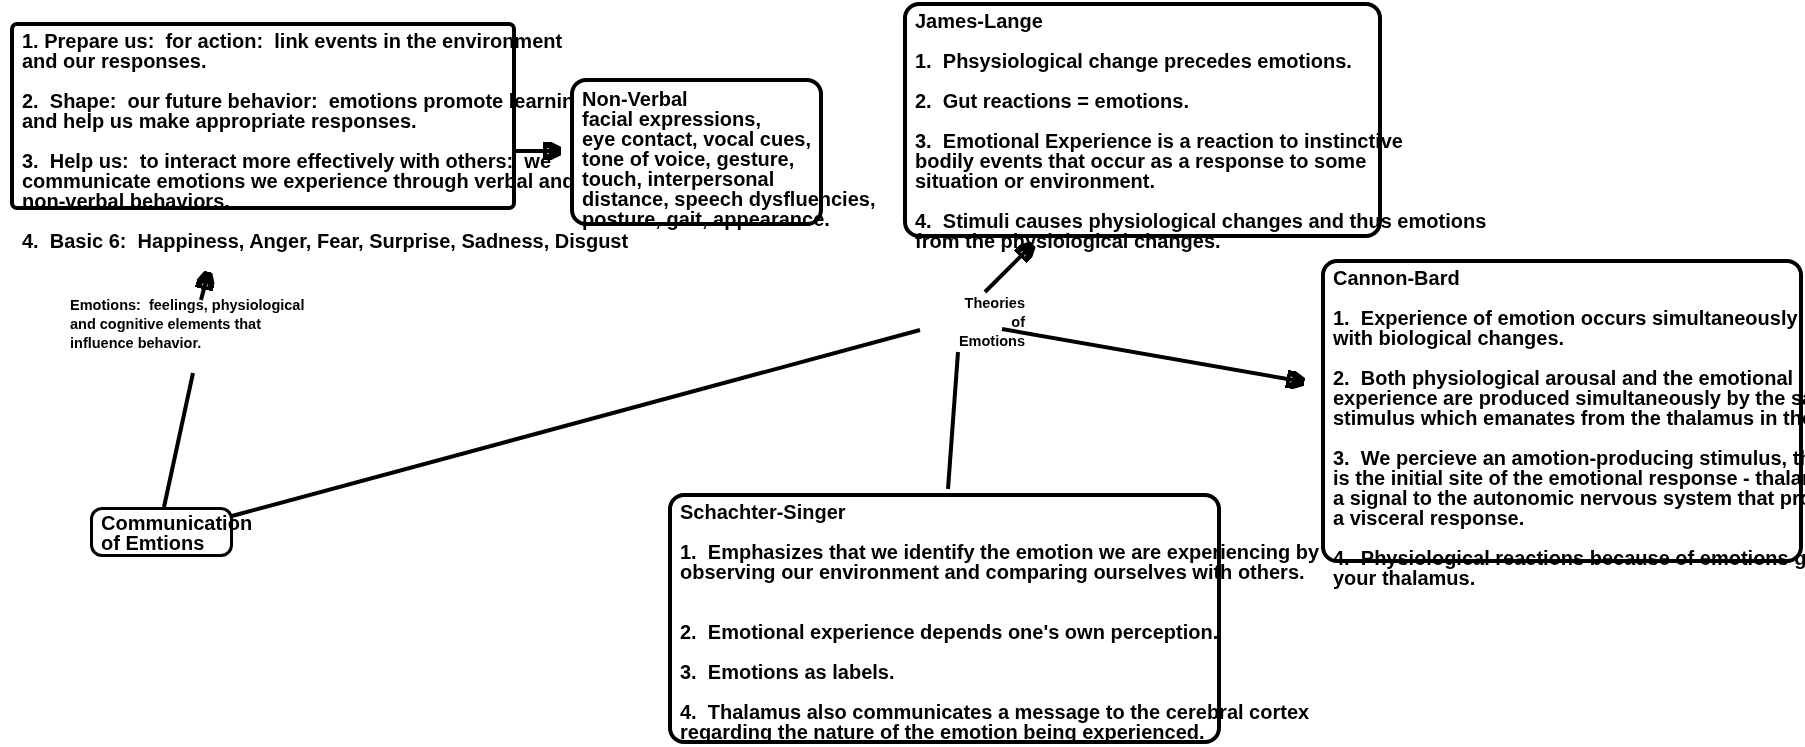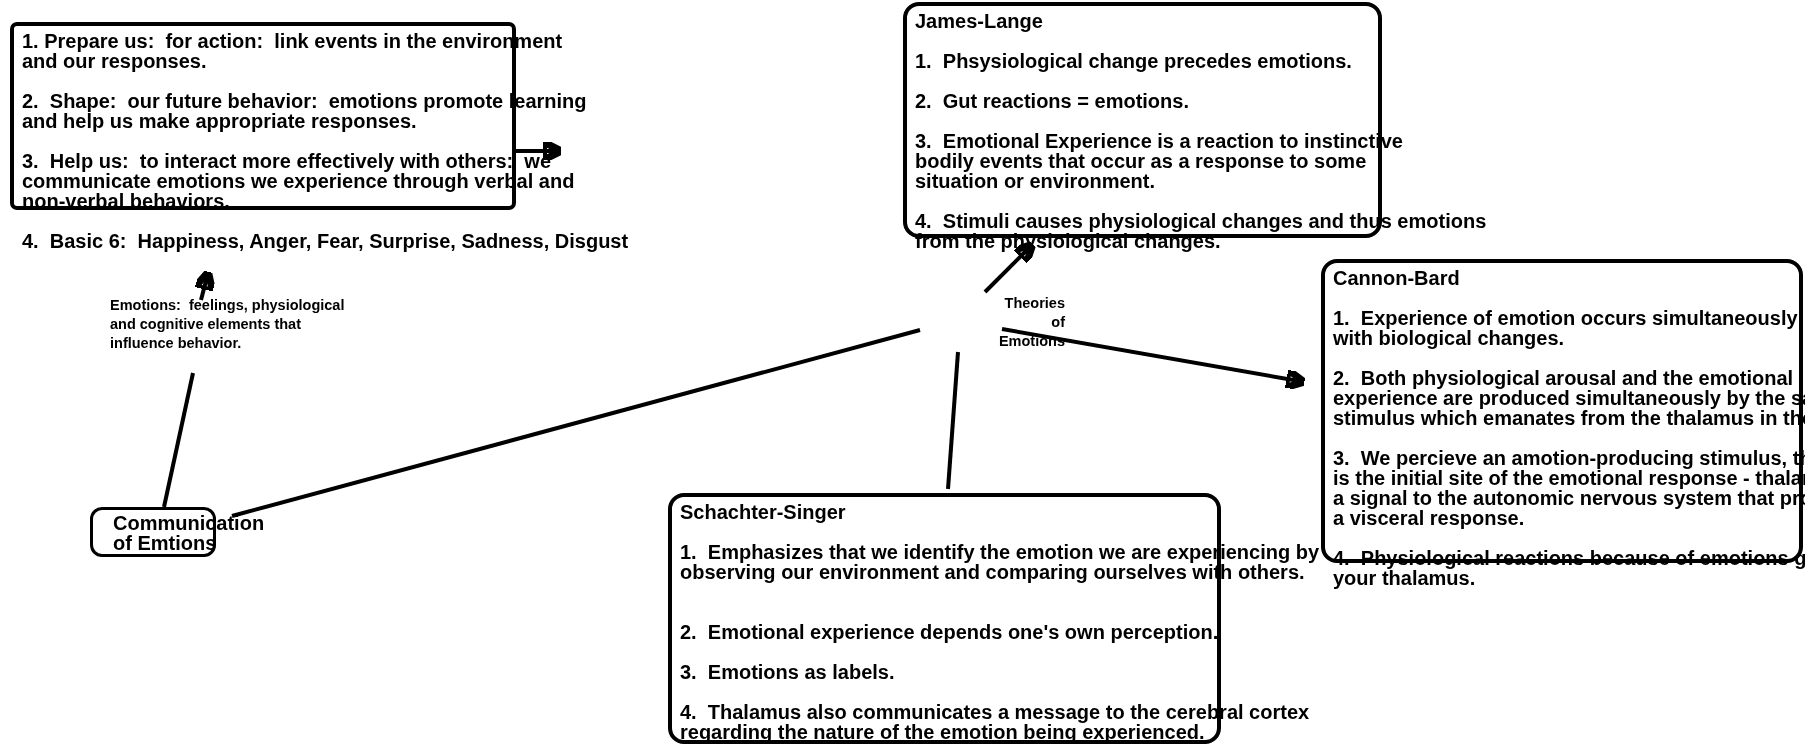--- a/index.html
+++ b/index.html
@@ -33,28 +33,27 @@
     font-size: 20px;
     line-height: 20px;
     white-space: pre;
   }
   .freetext {
     position: absolute;
     font-weight: bold;
     font-size: 14.5px;
     line-height: 19px;
     white-space: pre;
-    margin-left: 40px;
   }
   #node-emotion-functions { left: 10px;    top: 22px;  width: 506px; height: 188px; border-radius: 7px; }
   #node-non-verbal        { left: 570px;  top: 78px;  width: 253px; height: 148px; padding-top: 7px; }
   #node-james-lange       { left: 903px;  top: 2px;   width: 479px; height: 236px; }
   #node-cannon-bard       { left: 1321px; top: 259px; width: 482px; height: 304px; }
   #node-schachter-singer  { left: 668px;  top: 493px; width: 553px; height: 251px; }
-  #node-communication     { left: 90px;   top: 507px; width: 126px; height: 50px; border-radius: 12px; border-width: 3px; padding: 3px 20px; }
+  #node-communication     { left: 90px;   top: 507px; width: 143px; height: 50px; border-radius: 12px; border-width: 3px; padding: 3px 8px; }
   #node-theories          { left: 895px;  top: 294px; width: 130px; text-align: right; }
   #note-emotions          { left: 70px;   top: 296px; }
 </style>
 </head>
 <body>
 
 <div id="canvas">
 
   <svg id="connector-layer" viewBox="0 0 1805 747" xmlns="http://www.w3.org/2000/svg">
     <defs>
@@ -76,20 +75,27 @@
 
 2.  Shape:  our future behavior:  emotions promote learning
 and help us make appropriate responses.
 
 3.  Help us:  to interact more effectively with others:  we
 communicate emotions we experience through verbal and
 non-verbal behaviors.
 
 4.  Basic 6:  Happiness, Anger, Fear, Surprise, Sadness, Disgust</div>
 
+  <div class="node" id="node-non-verbal">Non-Verbal
+facial expressions,
+eye contact, vocal cues,
+tone of voice, gesture,
+touch, interpersonal
+distance, speech dysfluencies,
+posture, gait, appearance.</div>
 
   <div class="node" id="node-james-lange">James-Lange
 
 1.  Phsysiological change precedes emotions.
 
 2.  Gut reactions = emotions.
 
 3.  Emotional Experience is a reaction to instinctive
 bodily events that occur as a response to some
 situation or environment.

